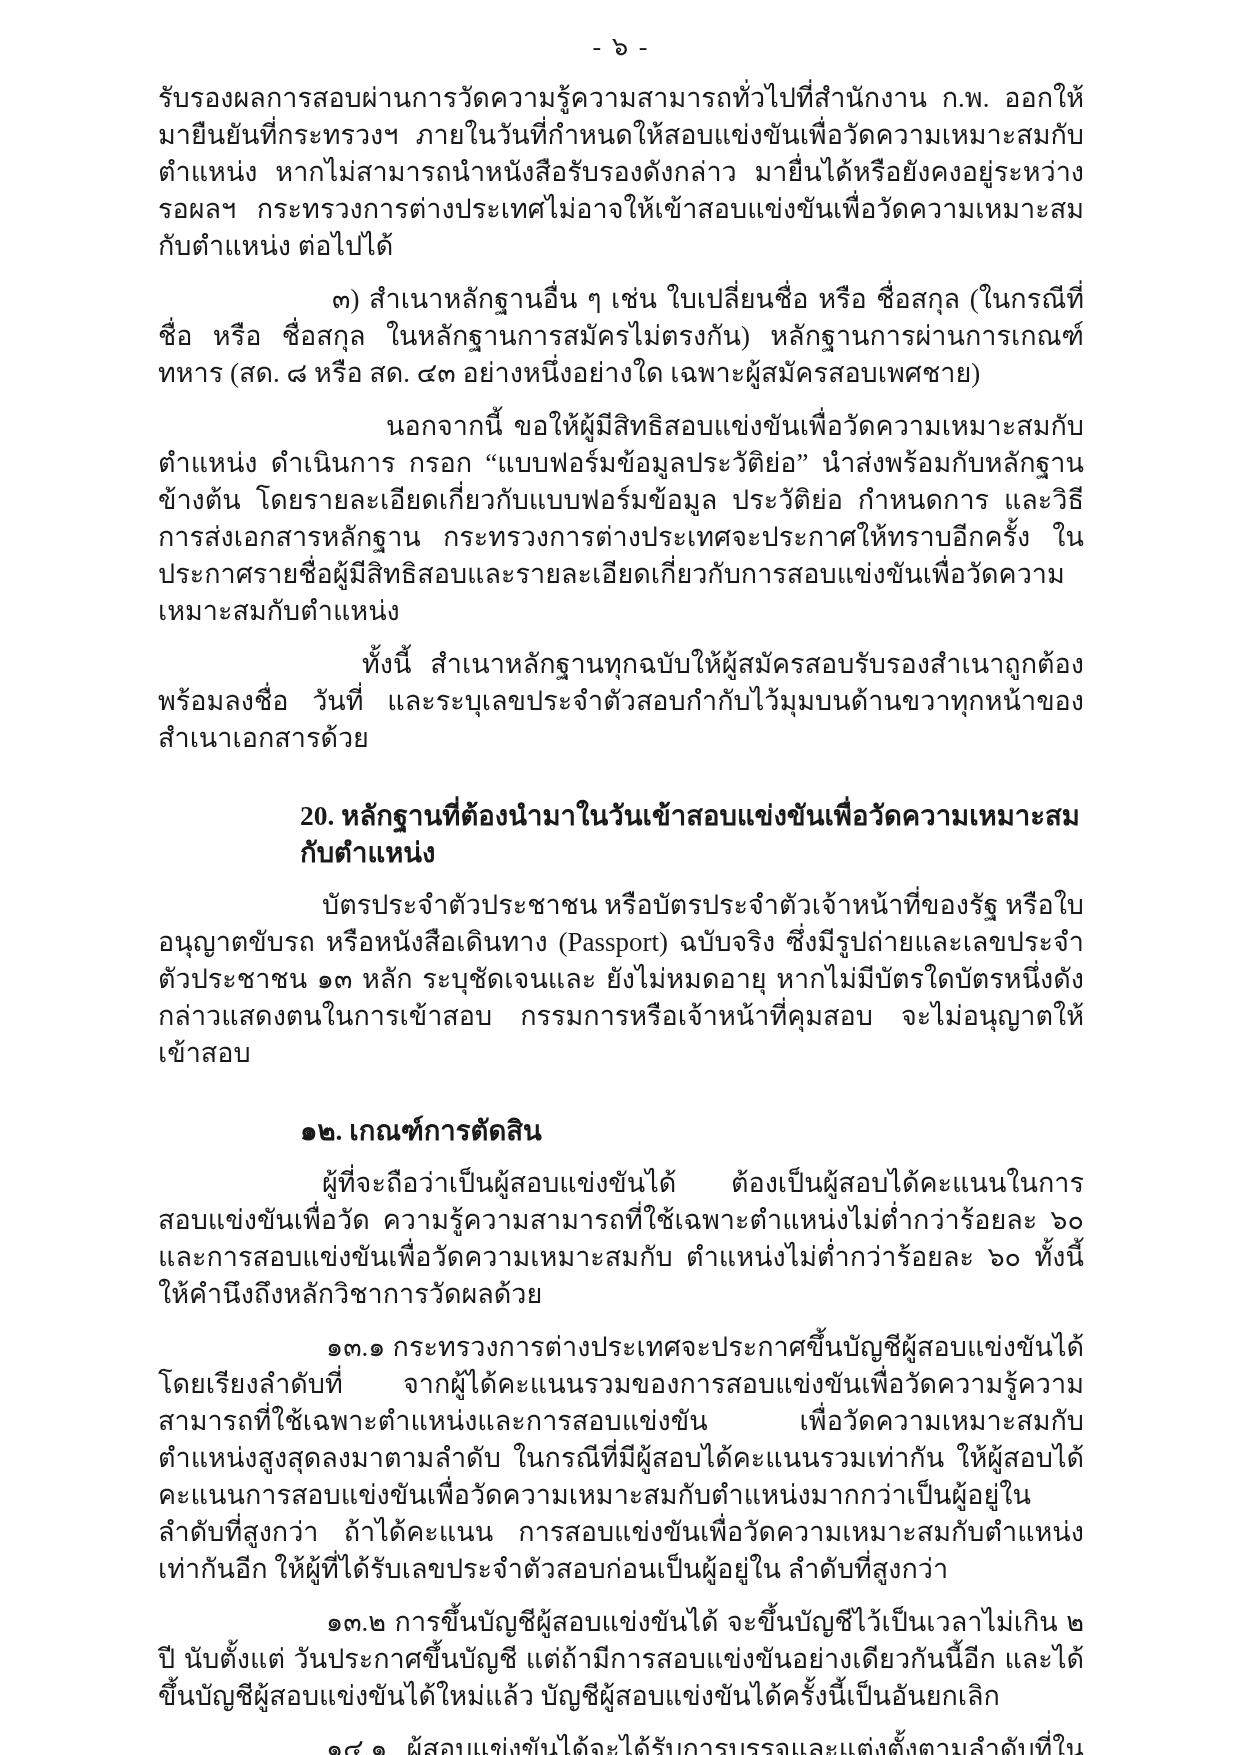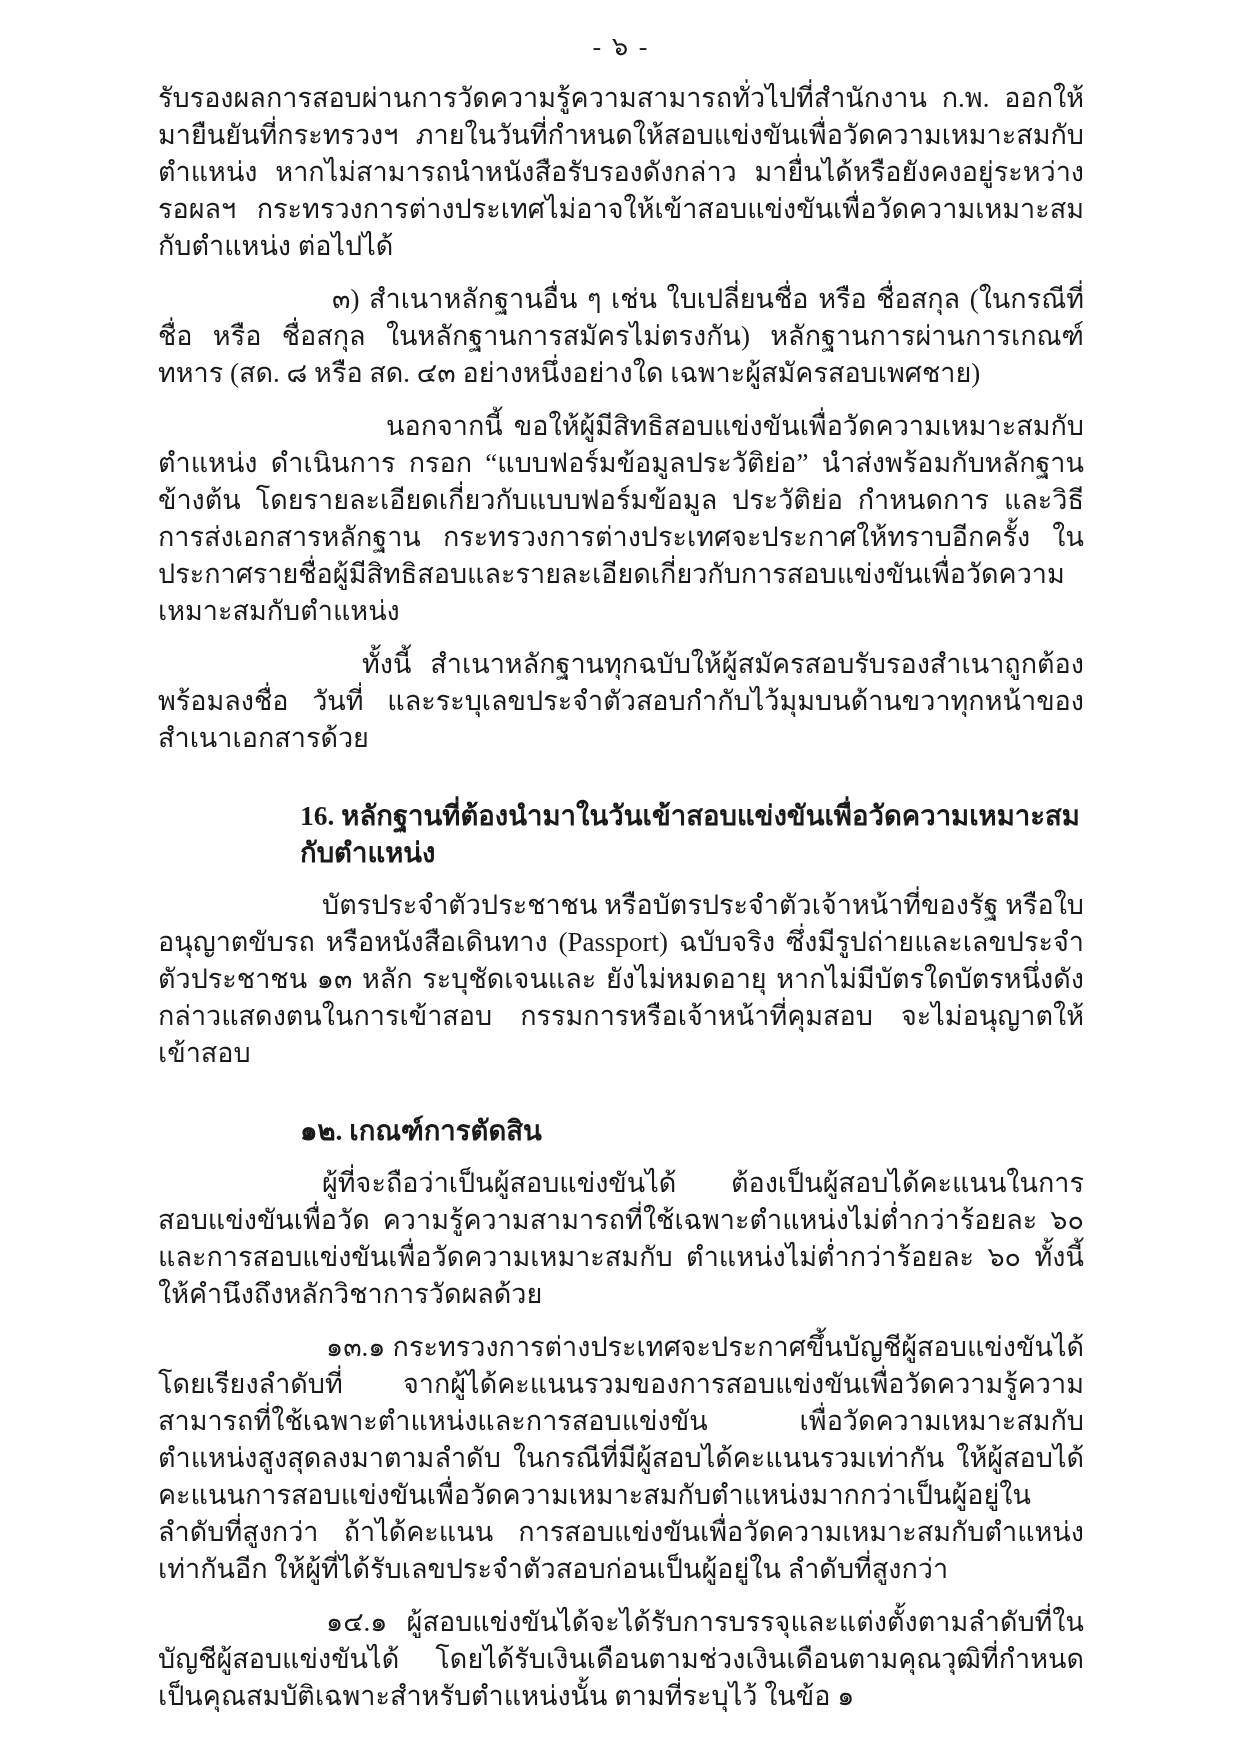--- a/index.html
+++ b/index.html
@@ -53,23 +53,24 @@
   <p class="pageno">- ๖ -</p>
 
   <p class="body-text">รับรองผลการสอบผ่านการวัดความรู้ความสามารถทั่วไปที่สำนักงาน ก.พ. ออกให้ มายืนยันที่กระทรวงฯ ภายในวันที่กำหนดให้สอบแข่งขันเพื่อวัดความเหมาะสมกับตำแหน่ง หากไม่สามารถนำหนังสือรับรองดังกล่าว มายื่นได้หรือยังคงอยู่ระหว่างรอผลฯ กระทรวงการต่างประเทศไม่อาจให้เข้าสอบแข่งขันเพื่อวัดความเหมาะสม กับตำแหน่ง ต่อไปได้</p>
 
   <p class="body-text ind-a"><span class="bold">๓) สำเนาหลักฐานอื่น ๆ</span><span> เช่น ใบเปลี่ยนชื่อ หรือ ชื่อสกุล (ในกรณีที่ ชื่อ หรือ ชื่อสกุล ในหลักฐานการสมัครไม่ตรงกัน) หลักฐานการผ่านการเกณฑ์ทหาร (สด. ๘ หรือ สด. ๔๓ อย่างหนึ่งอย่างใด เฉพาะผู้สมัครสอบเพศชาย)</span></p>
 
   <p class="body-text ind-c">นอกจากนี้ ขอให้ผู้มีสิทธิสอบแข่งขันเพื่อวัดความเหมาะสมกับตำแหน่ง ดำเนินการ กรอก “แบบฟอร์มข้อมูลประวัติย่อ” นำส่งพร้อมกับหลักฐานข้างต้น โดยรายละเอียดเกี่ยวกับแบบฟอร์มข้อมูล ประวัติย่อ กำหนดการ และวิธีการส่งเอกสารหลักฐาน กระทรวงการต่างประเทศจะประกาศให้ทราบอีกครั้ง ในประกาศรายชื่อผู้มีสิทธิสอบและรายละเอียดเกี่ยวกับการสอบแข่งขันเพื่อวัดความเหมาะสมกับตำแหน่ง</p>
 
   <p class="body-text ind-b">ทั้งนี้ สำเนาหลักฐานทุกฉบับให้ผู้สมัครสอบรับรองสำเนาถูกต้อง พร้อมลงชื่อ วันที่ และระบุเลขประจำตัวสอบกำกับไว้มุมบนด้านขวาทุกหน้าของสำเนาเอกสารด้วย</p>
 
-  <p class="heading">16. หลักฐานที่ต้องนำมาในวันเข้าสอบแข่งขันเพื่อวัดความเหมาะสมกับตำแหน่ง</p>
+  <p class="heading">20. หลักฐานที่ต้องนำมาในวันเข้าสอบแข่งขันเพื่อวัดความเหมาะสมกับตำแหน่ง</p>
   <p class="body-text ind-d">บัตรประจำตัวประชาชน หรือบัตรประจำตัวเจ้าหน้าที่ของรัฐ หรือใบอนุญาตขับรถ หรือหนังสือเดินทาง (Passport) ฉบับจริง ซึ่งมีรูปถ่ายและเลขประจำตัวประชาชน ๑๓ หลัก ระบุชัดเจนและ ยังไม่หมดอายุ หากไม่มีบัตรใดบัตรหนึ่งดังกล่าวแสดงตนในการเข้าสอบ กรรมการหรือเจ้าหน้าที่คุมสอบ จะไม่อนุญาตให้เข้าสอบ</p>
 
   <p class="heading">๑๒. เกณฑ์การตัดสิน</p>
   <p class="body-text ind-d">ผู้ที่จะถือว่าเป็นผู้สอบแข่งขันได้ ต้องเป็นผู้สอบได้คะแนนในการสอบแข่งขันเพื่อวัด ความรู้ความสามารถที่ใช้เฉพาะตำแหน่งไม่ต่ำกว่าร้อยละ ๖๐ และการสอบแข่งขันเพื่อวัดความเหมาะสมกับ ตำแหน่งไม่ต่ำกว่าร้อยละ ๖๐ ทั้งนี้ ให้คำนึงถึงหลักวิชาการวัดผลด้วย</p>
 
   <p class="body-text ind-e">๑๓.๑ กระทรวงการต่างประเทศจะประกาศขึ้นบัญชีผู้สอบแข่งขันได้ โดยเรียงลำดับที่ จากผู้ได้คะแนนรวมของการสอบแข่งขันเพื่อวัดความรู้ความสามารถที่ใช้เฉพาะตำแหน่งและการสอบแข่งขัน เพื่อวัดความเหมาะสมกับตำแหน่งสูงสุดลงมาตามลำดับ ในกรณีที่มีผู้สอบได้คะแนนรวมเท่ากัน ให้ผู้สอบได้ คะแนนการสอบแข่งขันเพื่อวัดความเหมาะสมกับตำแหน่งมากกว่าเป็นผู้อยู่ในลำดับที่สูงกว่า ถ้าได้คะแนน การสอบแข่งขันเพื่อวัดความเหมาะสมกับตำแหน่งเท่ากันอีก ให้ผู้ที่ได้รับเลขประจำตัวสอบก่อนเป็นผู้อยู่ใน ลำดับที่สูงกว่า</p>
+  <p class="body-text ind-e">๑๓.๒ การขึ้นบัญชีผู้สอบแข่งขันได้ จะขึ้นบัญชีไว้เป็นเวลาไม่เกิน ๒ ปี นับตั้งแต่ วันประกาศขึ้นบัญชี แต่ถ้ามีการสอบแข่งขันอย่างเดียวกันนี้อีก และได้ขึ้นบัญชีผู้สอบแข่งขันได้ใหม่แล้ว บัญชีผู้สอบแข่งขันได้ครั้งนี้เป็นอันยกเลิก</p>
 
   <p class="body-text ind-e">๑๔.๑ ผู้สอบแข่งขันได้จะได้รับการบรรจุและแต่งตั้งตามลำดับที่ในบัญชีผู้สอบแข่งขันได้ โดยได้รับเงินเดือนตามช่วงเงินเดือนตามคุณวุฒิที่กำหนดเป็นคุณสมบัติเฉพาะสำหรับตำแหน่งนั้น ตามที่ระบุไว้ ในข้อ ๑</p>
 
 </div>
 
 </body></html>

